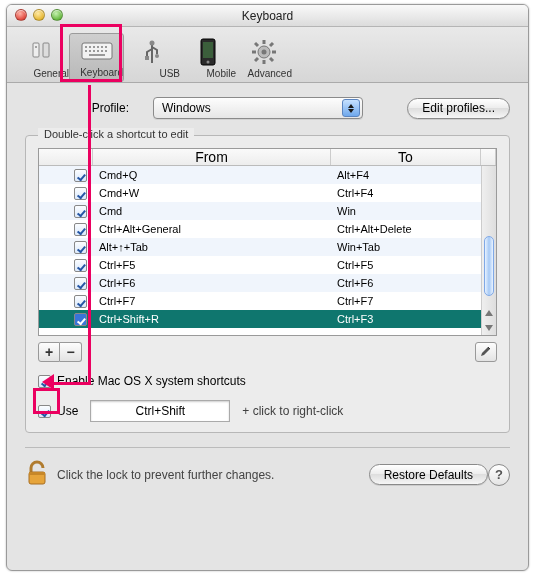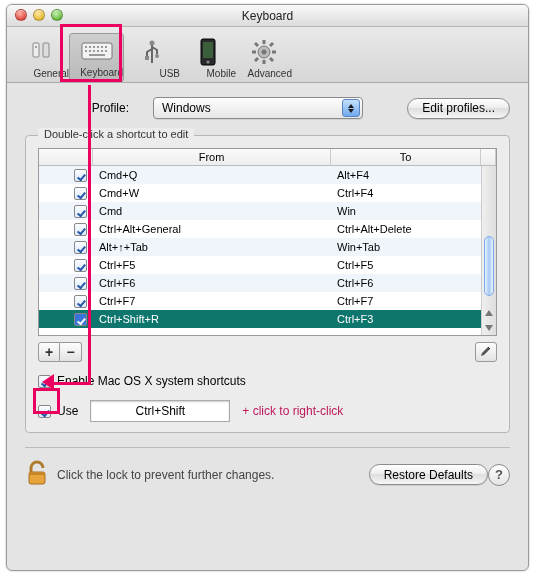--- a/index.html
+++ b/index.html
@@ -100,21 +100,21 @@
   .group-title {
     position:absolute; top:-8px; left:12px; background:#ececec;
     padding:0 6px; font-size:11px; color:#333;
   }
 
   .table-wrap {
     border:1px solid #9a9a9a; background:#fff;
     height:188px; display:flex; flex-direction:column;
     position:relative;
   }
-  .thead { display:flex; height:17px; background:linear-gradient(#fafafa,#ededed); border-bottom:1px solid #bbb; font-size:11px;justify-content:space-between;}
+  .thead { display:flex; height:17px; background:linear-gradient(#fafafa,#ededed); border-bottom:1px solid #bbb; font-size:14px;justify-content:space-between;}
   .thead > div { border-right:1px solid #ccc; display:flex; align-items:center; justify-content:center;}
   .col-chk{width:54px;}
   .col-from{flex:1 1 auto;}
   .col-to{width:150px;}
   .col-scroll{width:15px;}
   .tbody{flex:1; overflow:hidden; position:relative;}
   .trow{display:flex;height:18px; font-size:11px; align-items:center;}
   .trow:nth-child(odd){background:#f0f5fc;}
   .trow.selected{background:#0f766e;color:#fff;}
   .trow.selected .chk{background:#3874d7;}
@@ -424,21 +424,21 @@
       </div>
 
       <div class="chkrow">
         <span class="chk"></span>
         <span>Enable Mac OS X system shortcuts</span>
       </div>
       <div class="chkrow">
         <span class="chk"></span>
         <span>Use</span>
         <input class="keyfield" value="Ctrl+Shift" style="">
-        <span style="color:#be185d;">+ click to right-click</span>
+        <span style="color:#404040;">+ click to right-click</span>
       </div>
     </div>
 
     <div class="footer">
       <div class="lockrow">
         <span>
           <svg width="24" height="26" viewBox="0 0 24 26">
               <path d="M6 12 V8 a6 6 0 0 1 12 0" stroke="#b07b2e" stroke-width="3" fill="none"></path>
               <rect x="4" y="12" width="16" height="12" rx="2" fill="#e6a43a" stroke="#a86f22"></rect>
               <rect x="4" y="12" width="16" height="3" fill="#c78728"></rect>

